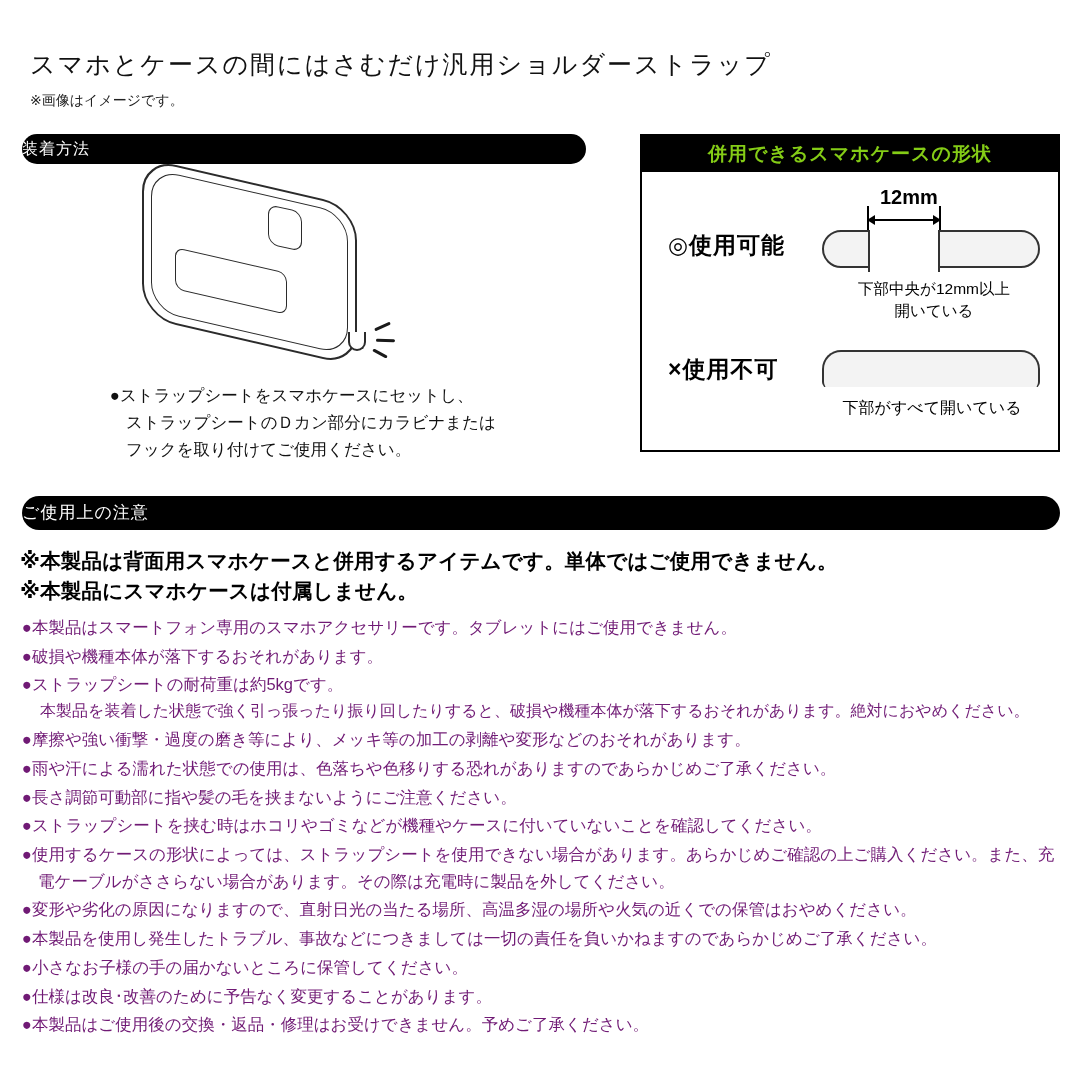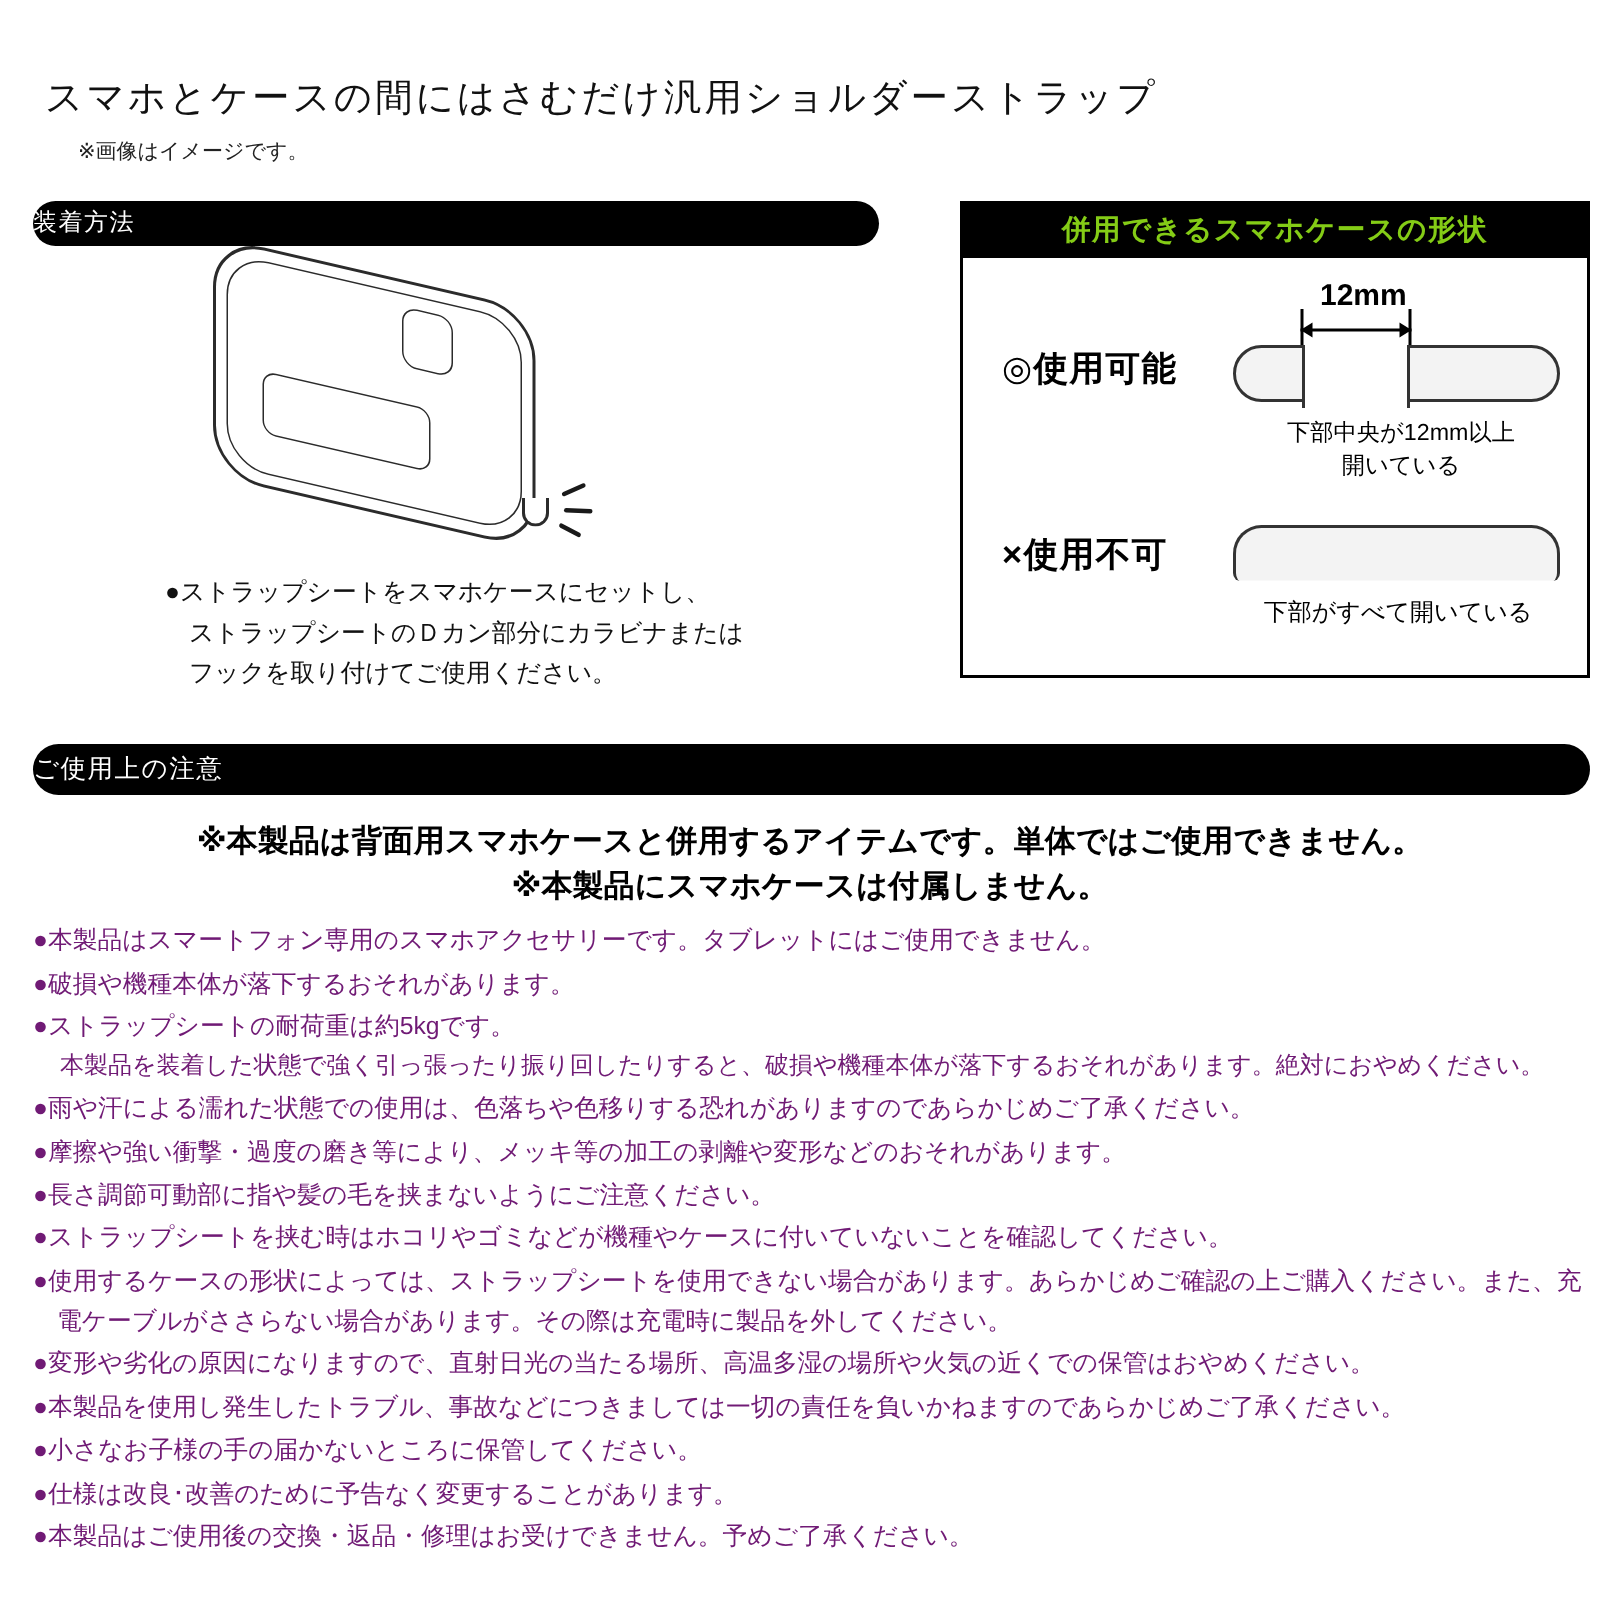--- a/index.html
+++ b/index.html
@@ -19,21 +19,21 @@
     position: absolute;
     left: 30px;
     top: 48px;
     font-size: 25px;
     letter-spacing: 2px;
     color: #111;
     white-space: nowrap;
   }
   .page-note {
     position: absolute;
-    left: 52px;
+    left: 30px;
     top: 92px;
     font-size: 14px;
     color: #222;
   }
 
   
   .pill {
     background: #000;
     color: #fff;
     border-radius: 999px;
@@ -275,21 +275,20 @@
   }
   .caution-strong {
     position: absolute;
     left: 20px;
     top: 546px;
     width: 1040px;
     font-size: 20.5px;
     font-weight: bold;
     line-height: 1.45;
     letter-spacing: 0.2px;
-    text-align: center;
   }
   .caution-list {
     position: absolute;
     left: 22px;
     top: 614px;
     width: 1040px;
     font-size: 16.5px;
     line-height: 1.62;
     color: #701a75;
   }
@@ -366,22 +365,22 @@
   <div>※本製品にスマホケースは付属しません。</div>
 </div>
 
 <div class="caution-list">
   <div class="item"><span>●本製品はスマートフォン専用のスマホアクセサリーです。タブレットにはご使用できません。</span></div>
   <div class="item"><span>●破損や機種本体が落下するおそれがあります。</span></div>
   <div class="item">
     <span>●ストラップシートの耐荷重は約5kgです。</span>
     <span class="sub">本製品を装着した状態で強く引っ張ったり振り回したりすると、破損や機種本体が落下するおそれがあります。絶対におやめください。</span>
   </div>
+  <div class="item"><span>●摩擦や強い衝撃・過度の磨き等により、メッキ等の加工の剥離や変形などのおそれがあります。</span></div>
   <div class="item"><span>●雨や汗による濡れた状態での使用は、色落ちや色移りする恐れがありますのであらかじめご了承ください。</span></div>
-  <div class="item"><span>●摩擦や強い衝撃・過度の磨き等により、メッキ等の加工の剥離や変形などのおそれがあります。</span></div>
   <div class="item"><span>●長さ調節可動部に指や髪の毛を挟まないようにご注意ください。</span></div>
   <div class="item"><span>●ストラップシートを挟む時はホコリやゴミなどが機種やケースに付いていないことを確認してください。</span></div>
   <div class="item">
     <span>●使用するケースの形状によっては、ストラップシートを使用できない場合があります。あらかじめご確認の上ご購入ください。また、充</span>
     <span class="cont">電ケーブルがささらない場合があります。その際は充電時に製品を外してください。</span>
   </div>
   <div class="item"><span>●変形や劣化の原因になりますので、直射日光の当たる場所、高温多湿の場所や火気の近くでの保管はおやめください。</span></div>
   <div class="item"><span>●本製品を使用し発生したトラブル、事故などにつきましては一切の責任を負いかねますのであらかじめご了承ください。</span></div>
   <div class="item"><span>●小さなお子様の手の届かないところに保管してください。</span></div>
   <div class="item"><span>●仕様は改良･改善のために予告なく変更することがあります。</span></div>

